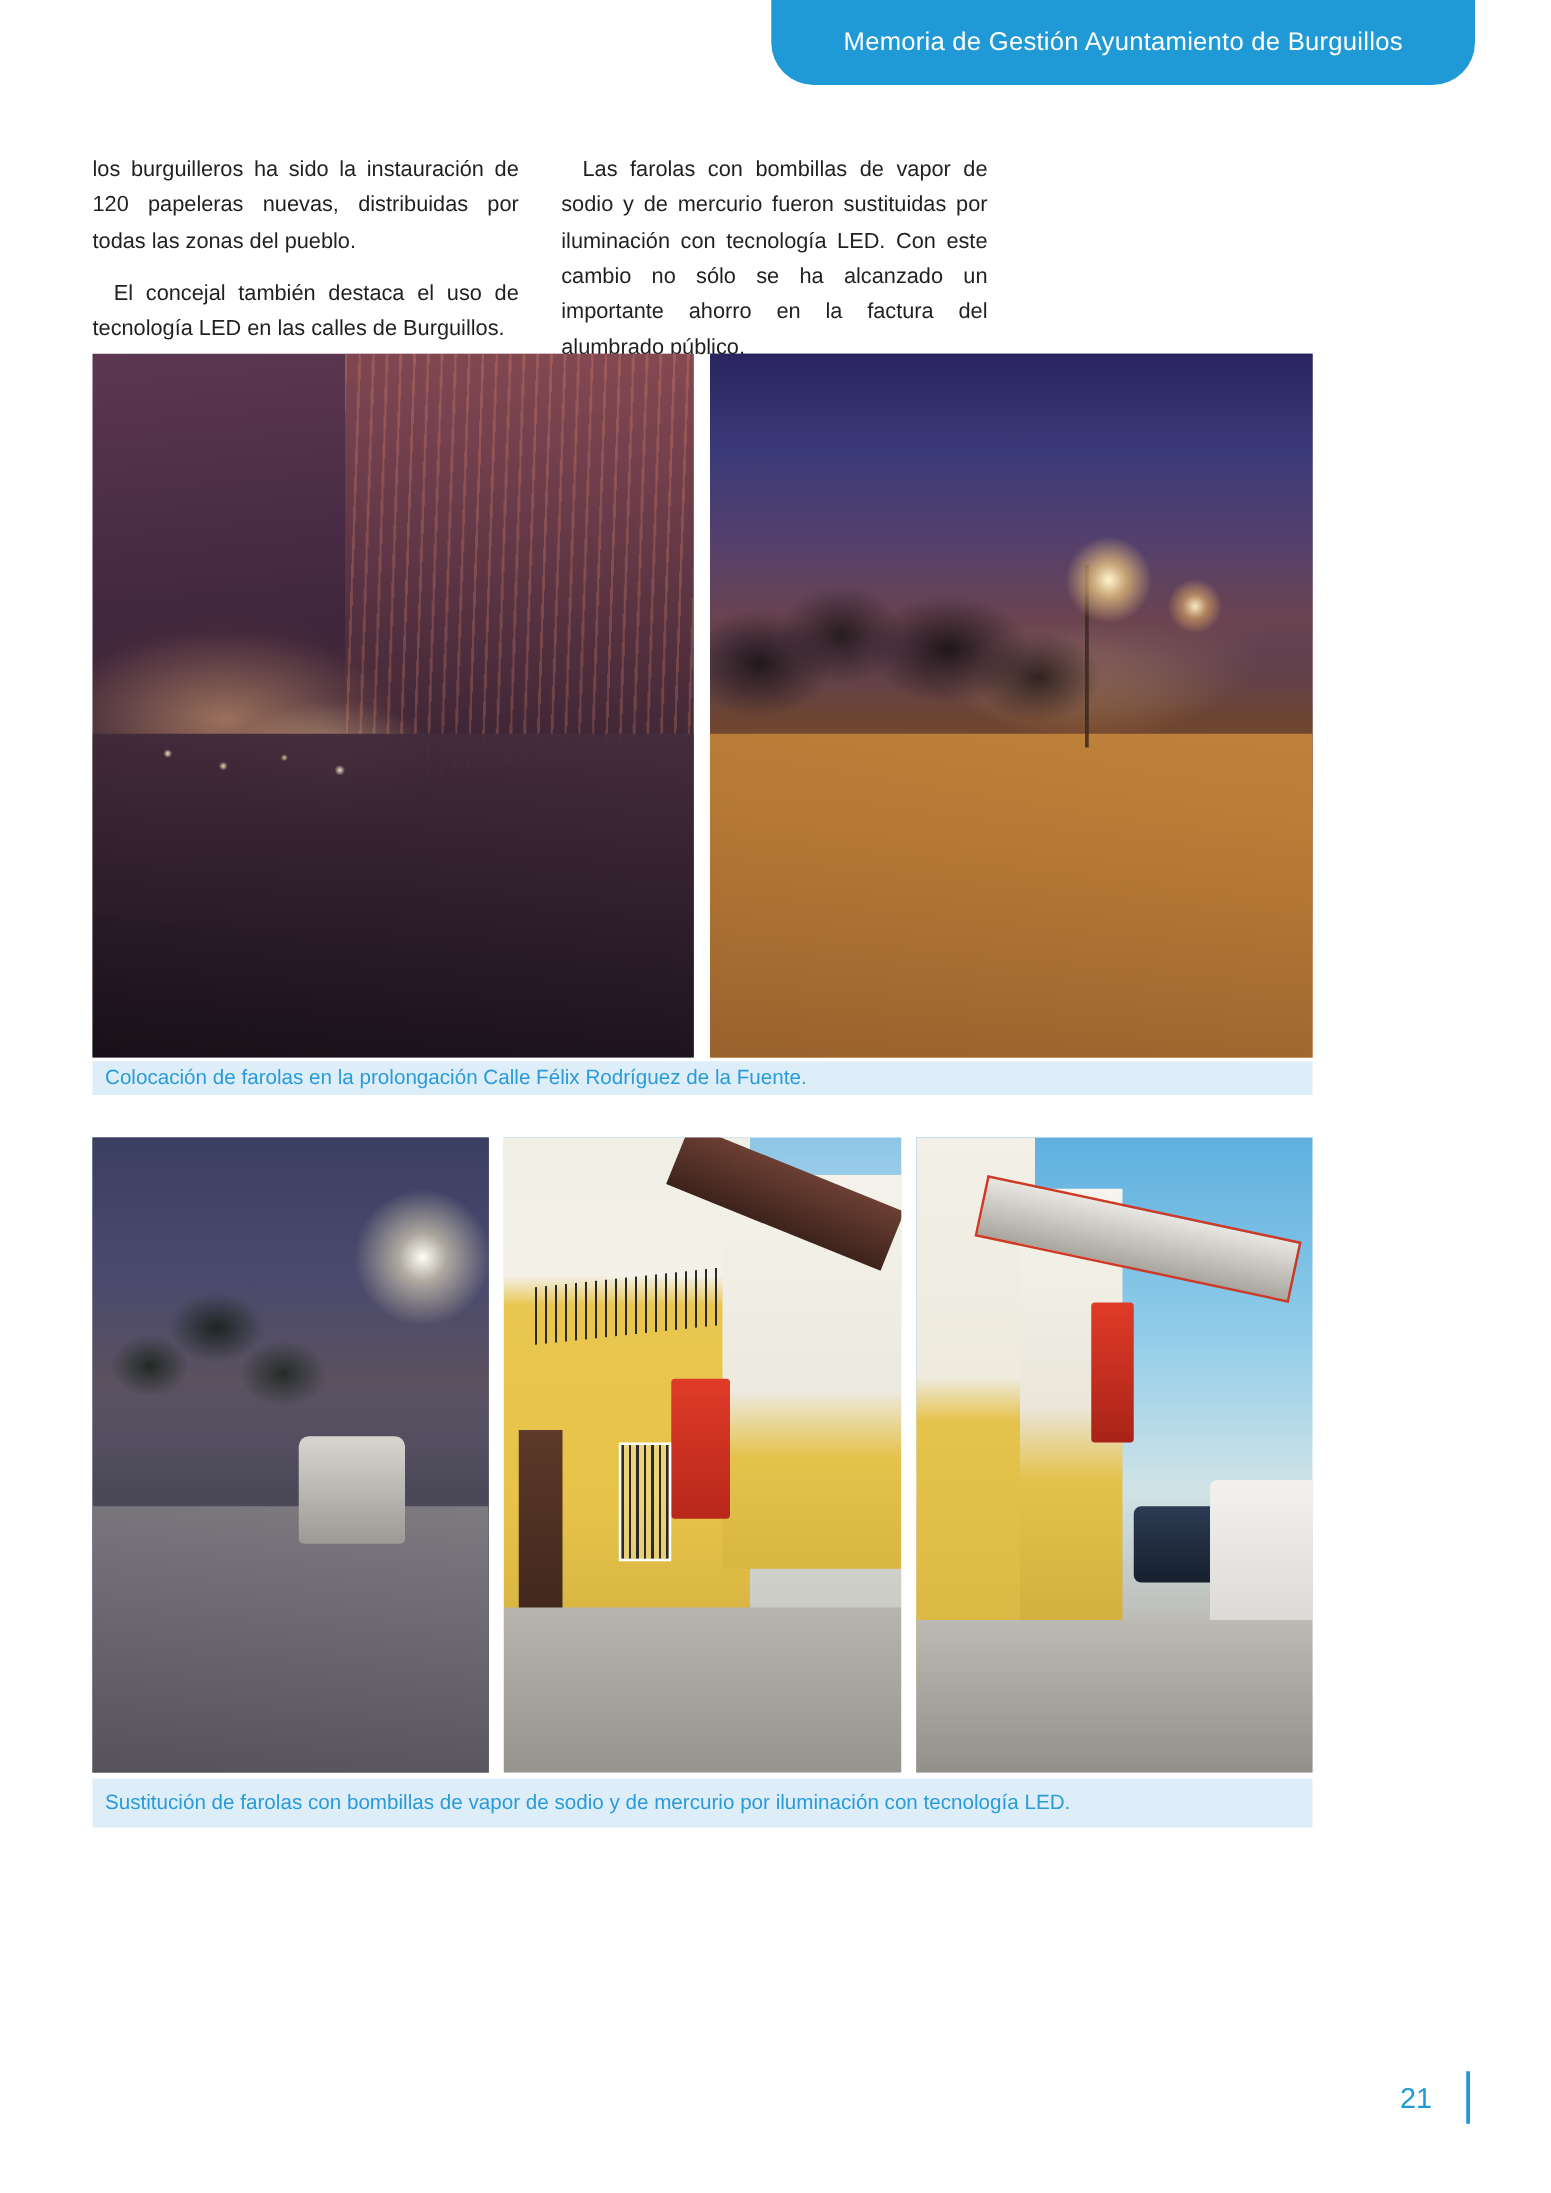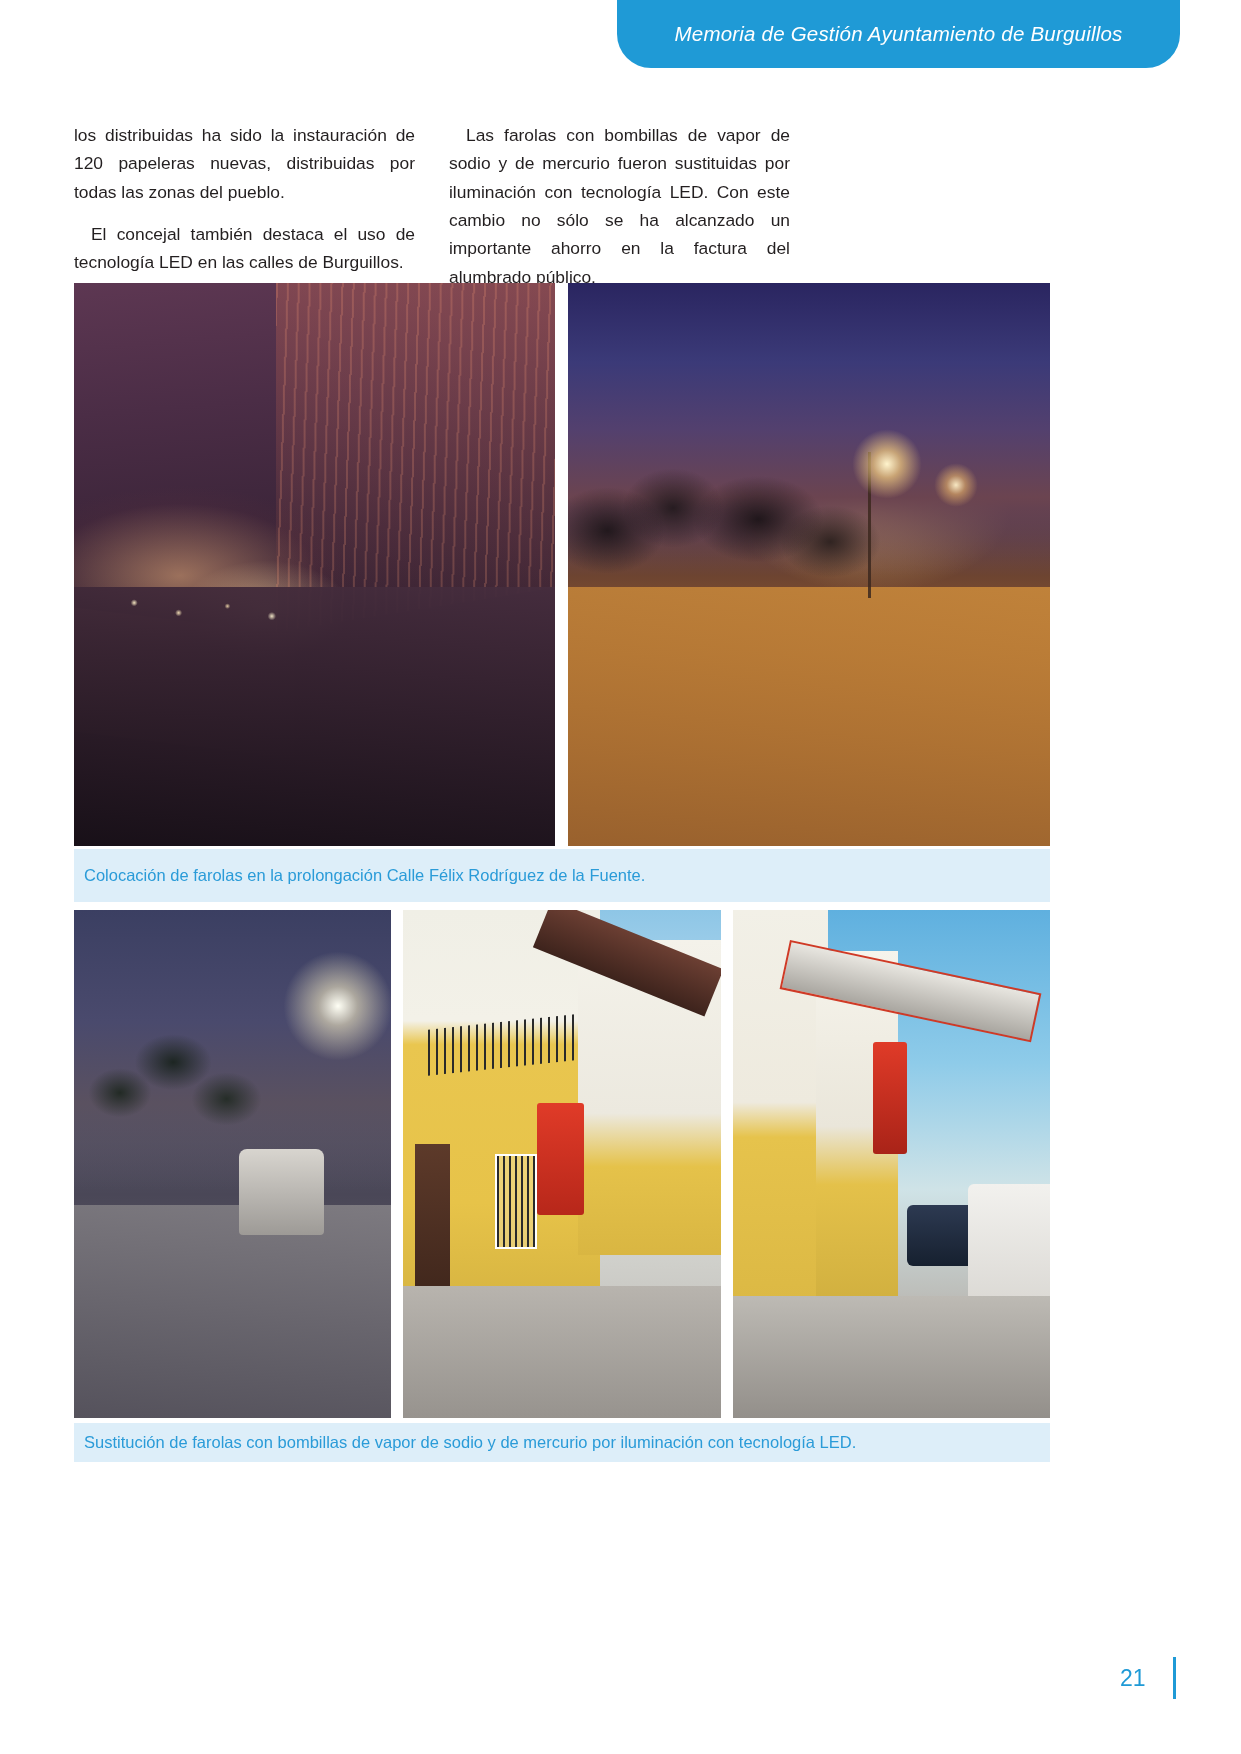--- a/index.html
+++ b/index.html
@@ -21,21 +21,20 @@
     position: absolute;
     top: 0;
     left: 617px;
     width: 563px;
     height: 68px;
     background: #1f9ad6;
     border-radius: 0 0 34px 34px;
     display: flex;
     align-items: center;
     justify-content: center;
-    font-style: italic;
   }
   .header-banner .header-title {
     color: #ffffff;
     font-size: 20.5px;
     letter-spacing: 0.2px;
     white-space: nowrap;
   }
 
   
   .columns {
@@ -84,21 +83,21 @@
   .caption-bar .caption-text {
     color: #2a9bd8;
     font-size: 16.5px;
     padding-left: 10px;
   }
 
   
   #row1 { top: 283px; left: 74px; width: 976px; height: 563px; gap: 13px; }
   #photo-street-dark   { width: 481px; height: 563px; }
   #photo-street-lit    { width: 482px; height: 563px; }
-  #caption1 { top: 849px; left: 74px; width: 976px; height: 53px; }
+  #caption1 { top: 849px; left: 74px; width: 976px; height: 27px; }
 
   
   #row2 { top: 910px; left: 74px; width: 976px; height: 508px; gap: 12px; }
   #photo-night-street  { width: 318px; height: 508px; }
   #photo-crane-work    { width: 320px; height: 508px; }
   #photo-crane-arm     { width: 318px; height: 508px; }
   #caption2 { top: 1423px; left: 74px; width: 976px; height: 39px; }
 
   
   .page-number-wrap {
@@ -319,21 +318,21 @@
 </head>
 <body>
 
 <div class="header-banner">
   <span class="header-title">Memoria de Gestión Ayuntamiento de Burguillos</span>
 </div>
 
 <div class="columns">
 
   <div class="col">
-    <p><span>los distribuidas ha sido la instauración de </span><b>120 papeleras nuevas</b><span>, distribuidas por todas las zonas del pueblo.</span></p>
+    <p><span>los burguilleros ha sido la instauración de </span><b>120 papeleras nuevas</b><span>, distribuidas por todas las zonas del pueblo.</span></p>
     <p class="indented"><span>El concejal también destaca el uso de </span><b>tecnología LED</b><span> en las calles de Burguillos.</span></p>
   </div>
 
   <div class="col">
     <p class="indented">Las farolas con bombillas de vapor de sodio y de mercurio fueron sustituidas por iluminación con tecnología LED. Con este cambio no sólo se ha alcanzado un importante ahorro en la factura del alumbrado público,</p>
   </div>
 
 
 </div>
 

